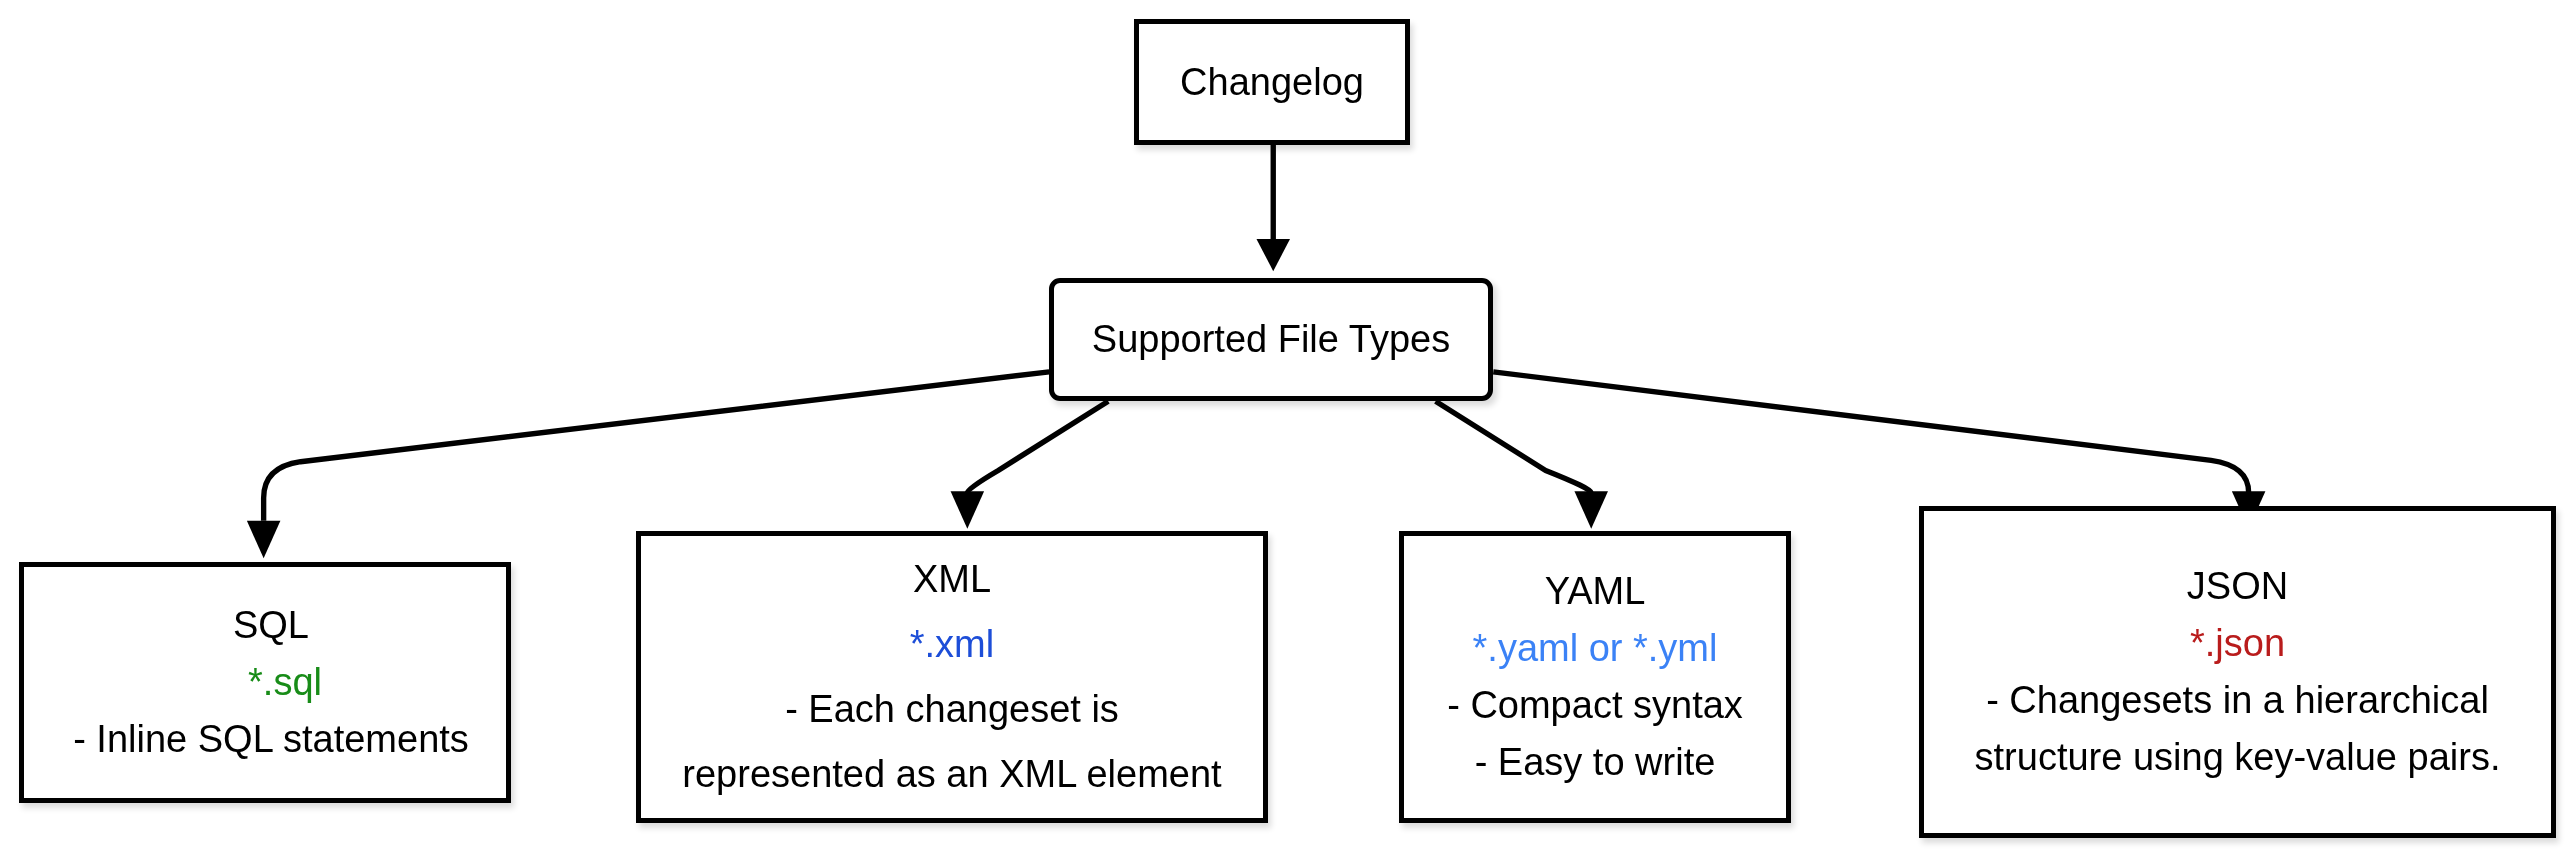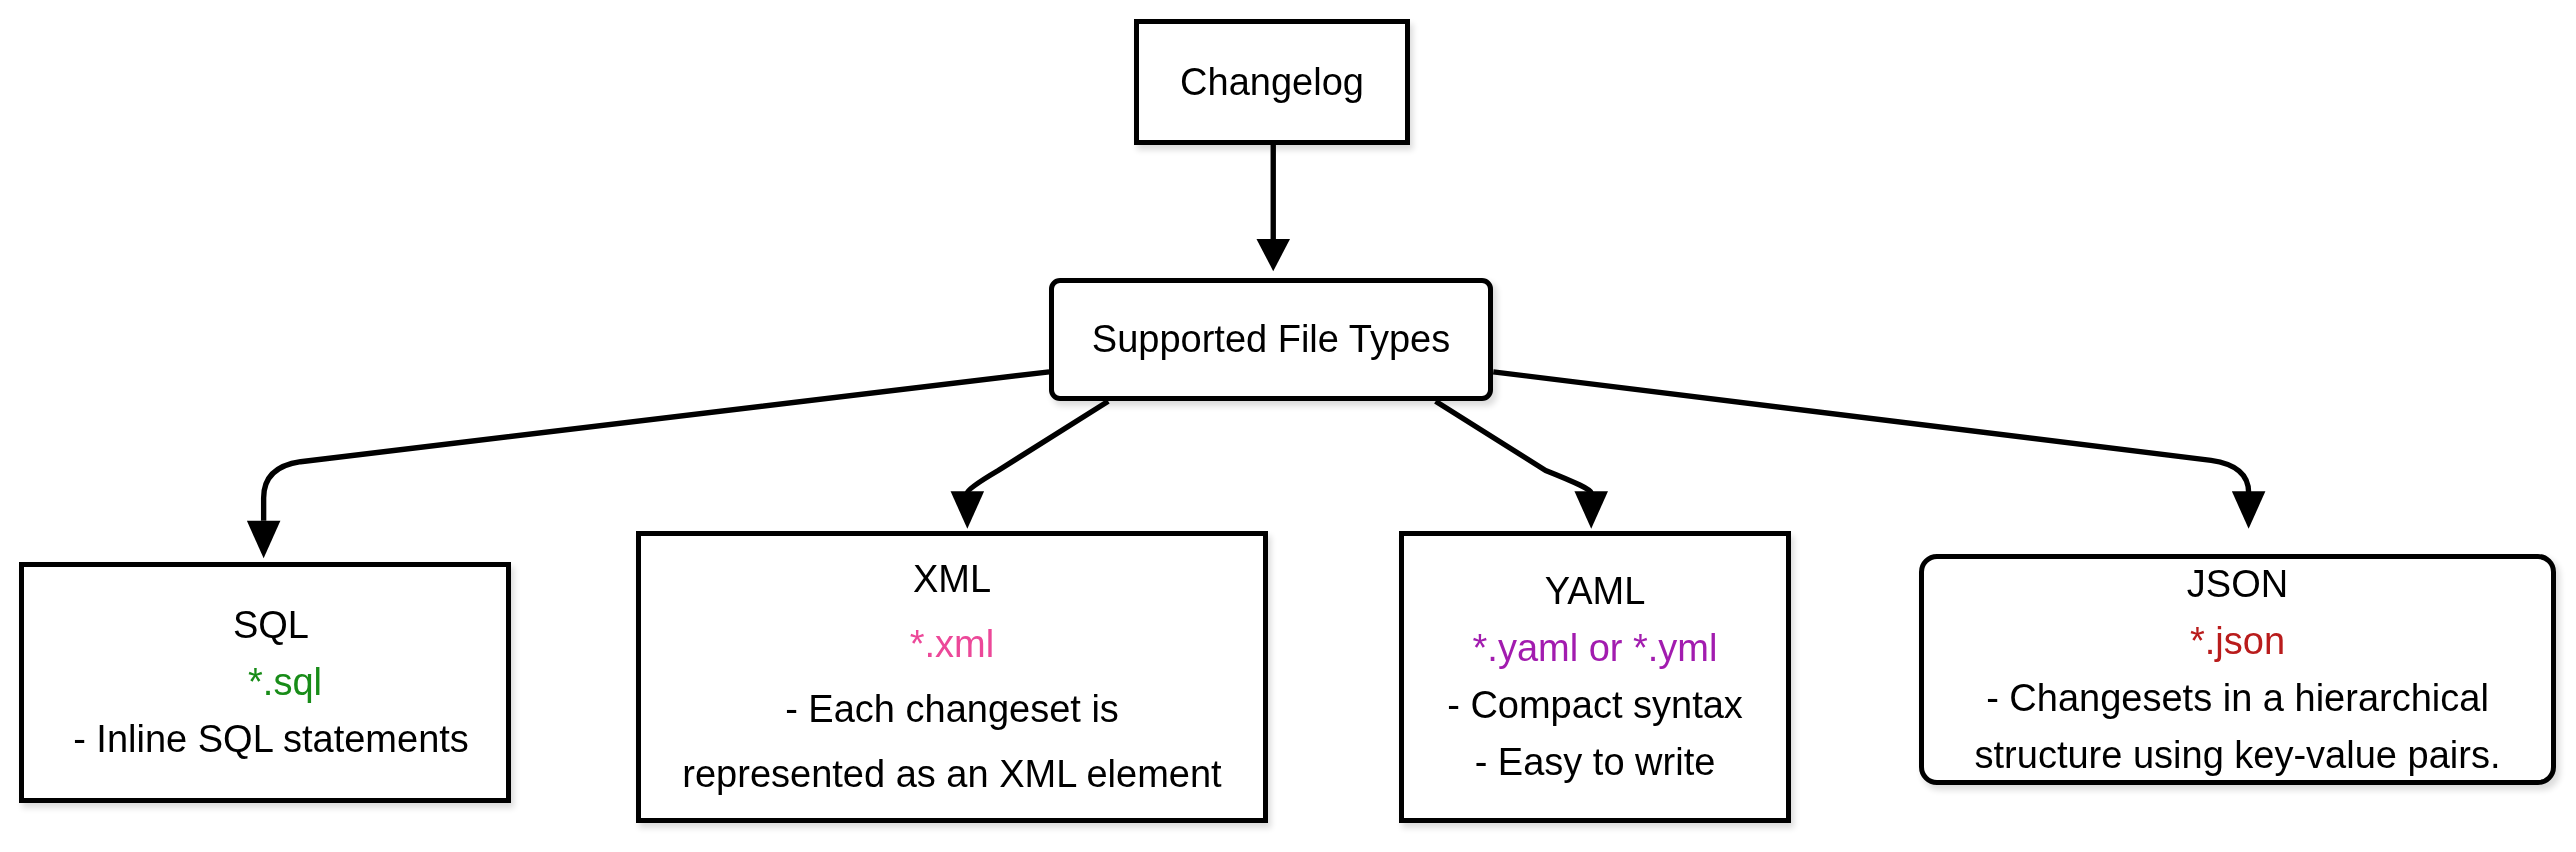--- a/index.html
+++ b/index.html
@@ -40,21 +40,21 @@
   }
   .node .line { display: block; }
   .pattern { color: #188c18; }
 
   
   #node-changelog { left: 1134px; top:  19px; width: 276px; height: 126px; }
   #node-hub       { left: 1049px; top: 278px; width: 444px; height: 123px; border-radius: 11px; }
   #node-sql       { left:   19px; top: 562px; width: 492px; height: 241px; padding-left: 12px; }
   #node-xml       { left:  636px; top: 531px; width: 632px; height: 292px; gap: 8px; }
   #node-yaml      { left: 1399px; top: 531px; width: 392px; height: 292px; }
-  #node-json      { left: 1919px; top: 554px; width: 637px; height: 231px; border-radius: 18px; }
+  #node-json      { left: 1919px; top: 506px; width: 637px; height: 332px; }
 
   .edge {
     fill: none;
     stroke: #000000;
     stroke-width: 8;
     stroke-linejoin: round;
   }
   .arrowhead {
     fill: #000000;
     stroke: none;
@@ -92,28 +92,28 @@
   </div>
 
   <div class="node" id="node-sql">
     <span class="line">SQL</span>
     <span class="line pattern" style="color: rgb(24, 140, 24); margin-left: 28px;">*.sql</span>
     <span class="line">- Inline SQL statements</span>
   </div>
 
   <div class="node" id="node-xml">
     <span class="line">XML</span>
-    <span class="line pattern" style="color: #ec4899;">*.xml</span>
+    <span class="line pattern" style="color: #1d4ed8;">*.xml</span>
     <span class="line">- Each changeset is</span>
     <span class="line">represented as an XML element</span>
   </div>
 
   <div class="node" id="node-yaml">
     <span class="line">YAML</span>
-    <span class="line pattern" style="color: #a21caf;">*.yaml or *.yml</span>
+    <span class="line pattern" style="color: #3b82f6;">*.yaml or *.yml</span>
     <span class="line">- Compact syntax</span>
     <span class="line">- Easy to write</span>
   </div>
 
   <div class="node" id="node-json">
     <span class="line">JSON</span>
     <span class="line pattern" style="color: #b91c1c;">*.json</span>
     <span class="line">- Changesets in a hierarchical</span>
     <span class="line">structure using key-value pairs.</span>
   </div>

